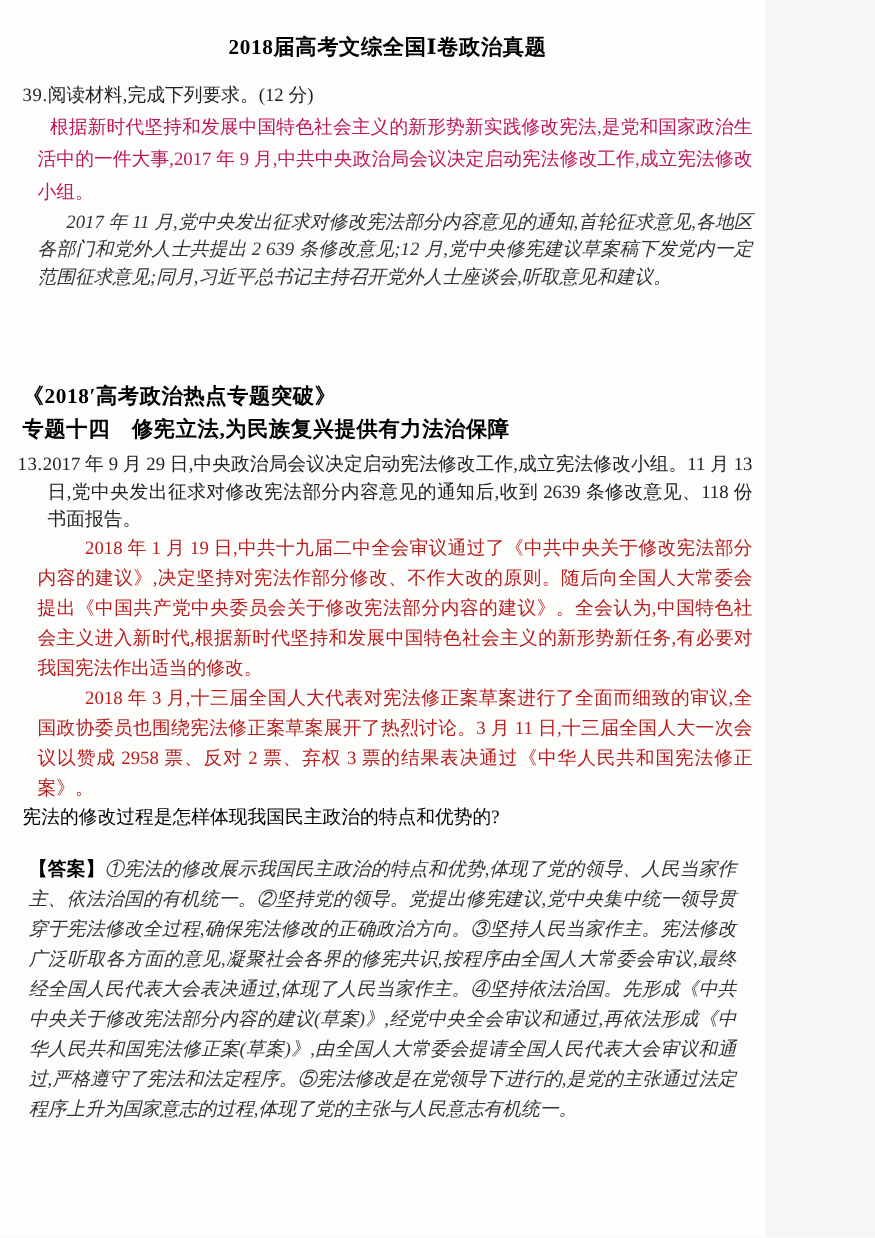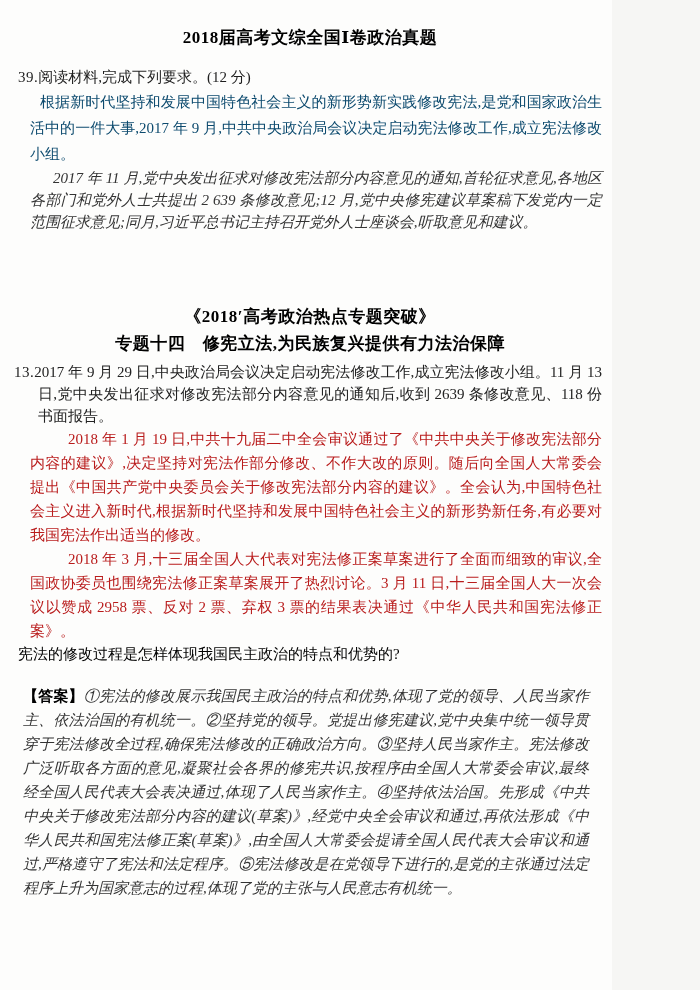--- a/index.html
+++ b/index.html
@@ -18,28 +18,28 @@
     overflow:hidden;
   }
   .doc-title{
     font-size:17px;line-height:24px;font-weight:bold;color:#000;
     text-align:center;margin:0 0 16px 0;letter-spacing:.5px;
   }
   
   .q39{margin-left:12px;font-size:15px;}
   .q39 .intro{margin:0;line-height:23px;text-indent:-12px;}
   .qnum{letter-spacing:.5px;}
-  .p-regular{margin:0;line-height:26px;text-indent:10px;text-align:justify;color:#0c4a6e;}
+  .p-regular{margin:0;line-height:26px;text-indent:10px;text-align:justify;color:#be185d;}
   .p-material{
     margin:0;line-height:22px;text-indent:23px;text-align:justify;
     font-style:italic;color:#333;
   }
   .p-task39{margin:5px 0 0 0;line-height:23px;text-indent:24px;color:#222;}
   
-  .booklet{text-align:center;margin-top:72px;color:#000;}
+  .booklet{margin-top:72px;color:#000;}
   .booklet .series{font-size:17px;line-height:24px;font-weight:bold;margin:0;letter-spacing:.5px;}
   .booklet .topic{font-size:17px;line-height:26px;font-weight:bold;margin:2px 0 0 0;letter-spacing:.5px;}
   
   .q13{margin-left:12px;margin-top:4px;font-size:15px;}
   .p13-first{margin:0 0 0 8px;line-height:22px;text-indent:-24px;text-align:justify;color:#222;}
   .p13-material{
     margin:0;line-height:24px;text-indent:38px;text-align:justify;
     color:#b91c1c;
   }
   .p13-task{margin:0 0 0 -12px;line-height:23px;color:#000000;}

